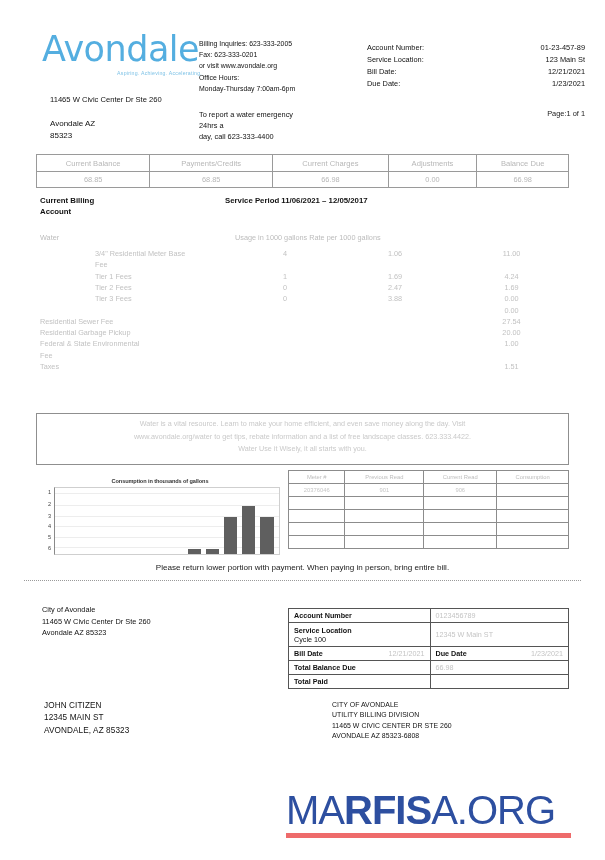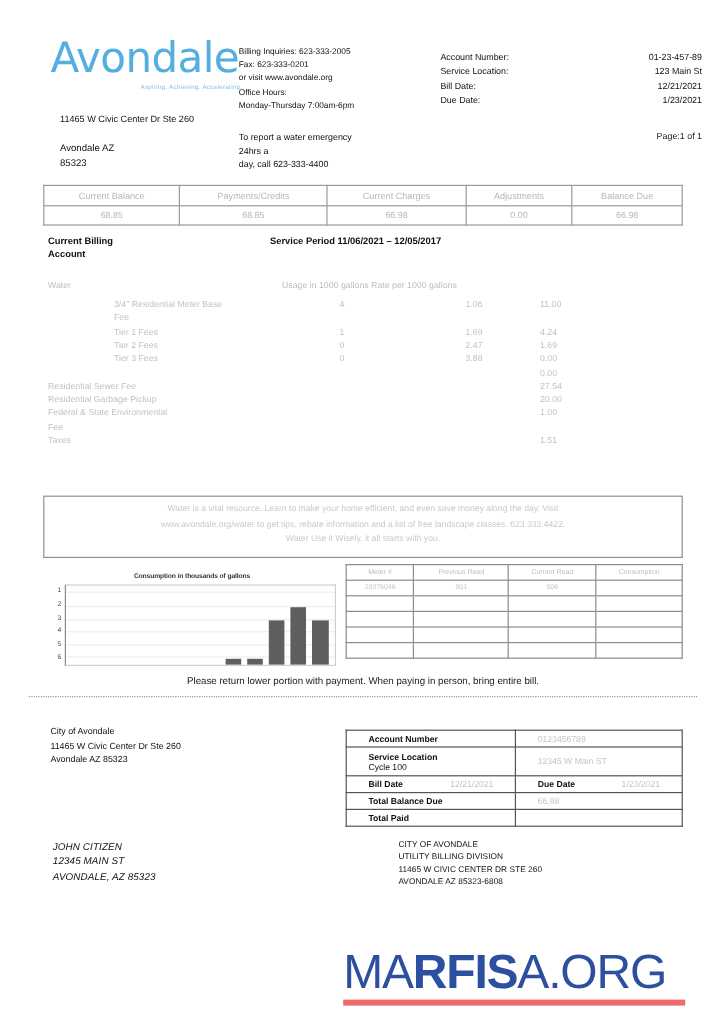--- a/index.html
+++ b/index.html
@@ -62,21 +62,21 @@
   .bd-sub { position:relative; margin-top:16px; display:flex; font-size:7.3px; color:#bcbcbc; }
   .bd-sub .left { width:195px; }
   .bd-sub .right { flex:1; }
 
   .lines { margin-top:6px; font-size:7.3px; color:#c2c2c2; }
   .lrow { display:flex; line-height:1.55; }
   .lrow .desc { width:190px; padding-left:0; }
   .lrow .desc.ind { padding-left:55px; width:190px; }
   .lrow .usage { width:110px; text-align:center; }
   .lrow .rate  { width:110px; text-align:center; }
-  .lrow .amt   { flex:1; text-align:left; }
+  .lrow .amt   { flex:1; text-align:center; }
 
   
   .msgbox {
     position:absolute; left:36px; top:413px; width:533px;
     border:1px solid #8f8f8f;
     padding:4px 22px 8px;
     text-align:center;
     font-size:7.2px; line-height:1.75; color:#c9c9c9;
   }
 
@@ -118,28 +118,28 @@
     position:absolute; left:24px; top:580px; width:557px;
     border-top:1.4px dotted #9a9a9a;
   }
 
   
   .stub-addr { position:absolute; left:42px; top:604px; font-size:7.4px; line-height:1.58; color:#111; }
 
   .stubt { position:absolute; left:288px; top:608px; width:281px; }
   .stubt table { border-collapse:collapse; width:100%; }
   .stubt td {
-    border:1px solid #555; font-size:7.2px; height:14px; padding:1px 18px; color:#111;
+    border:1px solid #555; font-size:7.2px; height:14px; padding:1px 5px; color:#111;
   }
   .stubt td.lbl { font-weight:bold; }
   .stubt td.val { color:#c4c4c4; font-weight:normal; }
   .sub-lbl { font-weight:bold; }
   .inline-date { float:right; color:#c4c4c4; font-weight:normal; }
 
-  .cust-addr { position:absolute; left:44px; top:700px; font-size:8.2px; line-height:1.5; color:#111; letter-spacing:0.1px;font-style:italic; }
+  .cust-addr { position:absolute; left:44px; top:700px; font-size:8.2px; line-height:1.5; color:#111; letter-spacing:0.1px; }
   .util-addr { position:absolute; left:332px; top:700px; font-size:6.9px; line-height:1.52; color:#111; letter-spacing:0.05px; }
 
   
   .wm { position:absolute; left:286px; top:790px; }
   .wm-text {
     font-family:"Liberation Sans", sans-serif;
     font-size:40px; color:#2d4fa0; letter-spacing:-1px; line-height:1;
     white-space:nowrap;
   }
   .wm-text b { font-weight:bold; }

